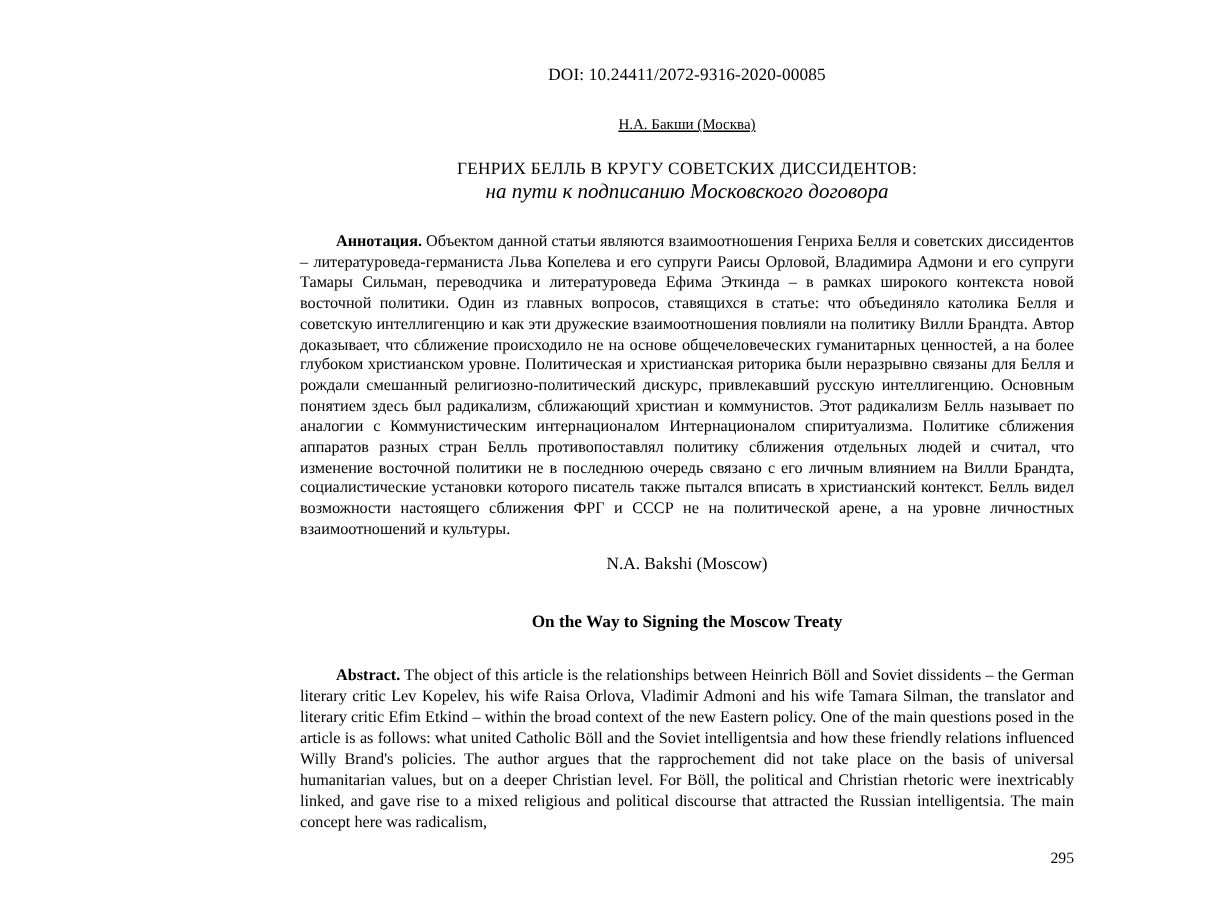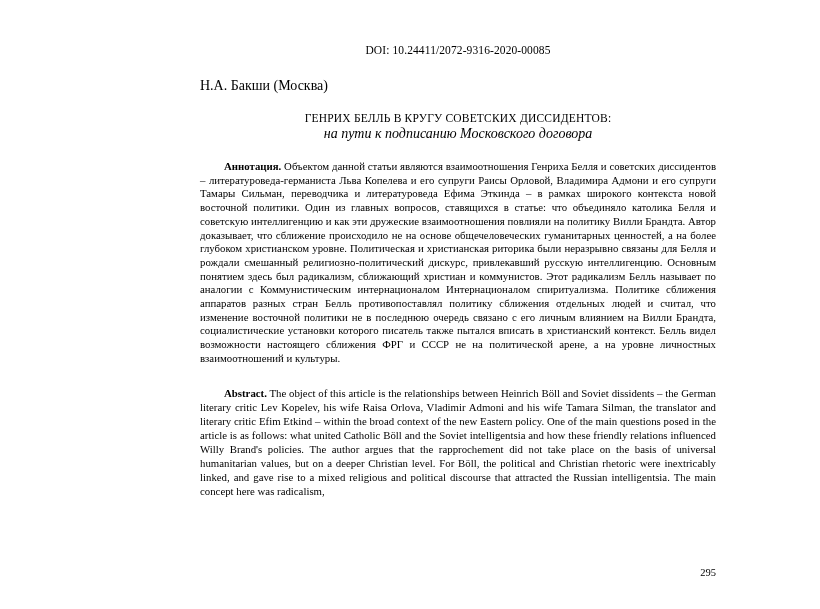--- a/index.html
+++ b/index.html
@@ -23,23 +23,24 @@
     margin-left: 48px;
   }
   .doi {
     text-align: center;
     font-size: 11.5px;
     letter-spacing: 0.1px;
     margin-top: 4px;
     margin-bottom: 22px;
   }
   .author-ru {
-    text-align: left;
-    font-size: 14px;
+    text-align: center;
+    font-size: 10px;
     margin-bottom: 18px;
+    text-decoration: underline;
   }
   .title-ru {
     text-align: center;
     font-size: 11.5px;
     font-weight: normal;
     letter-spacing: 0.2px;
     margin-bottom: 2px;
   }
   .subtitle-ru {
     text-align: center;
@@ -98,21 +99,23 @@
 
   <div class="author-ru">Н.А. Бакши (Москва)</div>
 
   <div class="title-ru">ГЕНРИХ БЕЛЛЬ В КРУГУ СОВЕТСКИХ ДИССИДЕНТОВ:</div>
 
   <div class="subtitle-ru">на пути к подписанию Московского договора</div>
 
   <div class="abstract-ru"><b>Аннотация.</b><span> Объектом данной статьи являются взаимоотношения Генриха Белля и советских диссидентов – литературоведа-германиста Льва Копелева и его супруги Раисы Орловой, Владимира Адмони и его супруги Тамары Сильман, переводчика и литературоведа Ефима Эткинда – в рамках широкого контекста новой восточной политики. Один из главных вопросов, ставящихся в статье: что объединяло католика Белля и советскую интеллигенцию и как эти дружеские взаимоотношения повлияли на политику Вилли Брандта.  Автор доказывает, что сближение происходило не на основе общечеловеческих гуманитарных ценностей, а на более глубоком христианском уровне. Политическая и христианская риторика были неразрывно связаны для Белля и рождали смешанный религиозно-политический дискурс, привлекавший русскую интеллигенцию. Основным понятием здесь был радикализм, сближающий христиан и коммунистов. Этот радикализм Белль называет по аналогии с Коммунистическим интернационалом Интернационалом спиритуализма. Политике сближения аппаратов разных стран Белль противопоставлял политику сближения отдельных людей и считал, что изменение восточной политики не в последнюю очередь связано с его личным влиянием на Вилли Брандта, социалистические установки которого писатель также пытался вписать в христианский контекст. Белль видел возможности настоящего сближения ФРГ и СССР не на политической арене, а на уровне личностных взаимоотношений и культуры.</span></div>
 
 
+  <div class="author-en">N.A. Bakshi (Moscow)</div>
 
   <div class="title-en">
+    <div>On the Way to Signing the Moscow Treaty</div>
   </div>
 
   <div class="abstract-en"><b>Abstract.</b><span> The object of this article is the relationships between Heinrich Böll and Soviet dissidents – the German literary critic Lev Kopelev, his wife Raisa Orlova, Vladimir Admoni and his wife Tamara Silman, the translator and literary critic Efim Etkind – within the broad context of the new Eastern policy. One of the main questions posed in the article is as follows: what united Catholic Böll and the Soviet intelligentsia and how these friendly relations influenced Willy Brand's policies. The author argues that the rapprochement did not take place on the basis of universal humanitarian values, but on a deeper Christian level. For Böll, the political and Christian rhetoric were inextricably linked, and gave rise to a mixed religious and political discourse that attracted the Russian intelligentsia. The main concept here was radicalism,</span></div>
 
   <div class="page-number">295</div>
 
 </div>
 
 </body></html>

